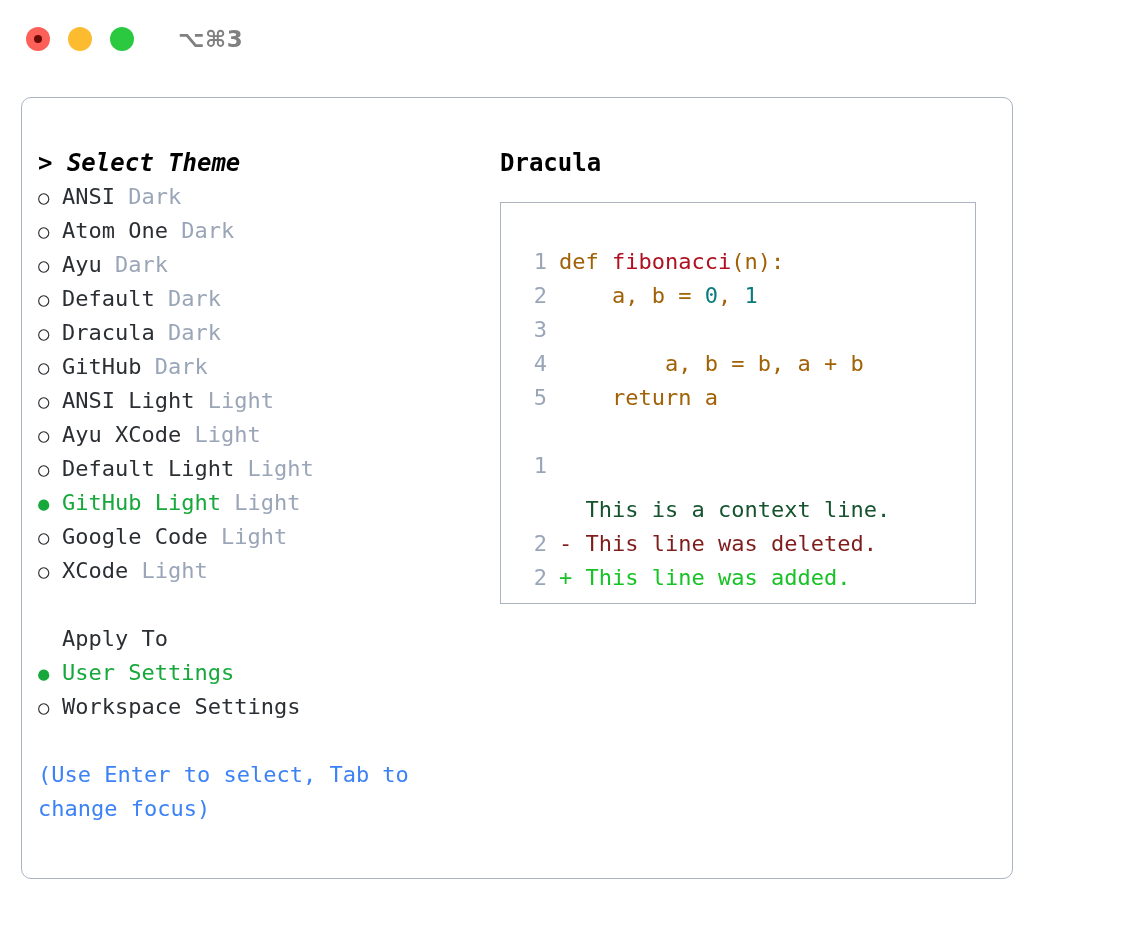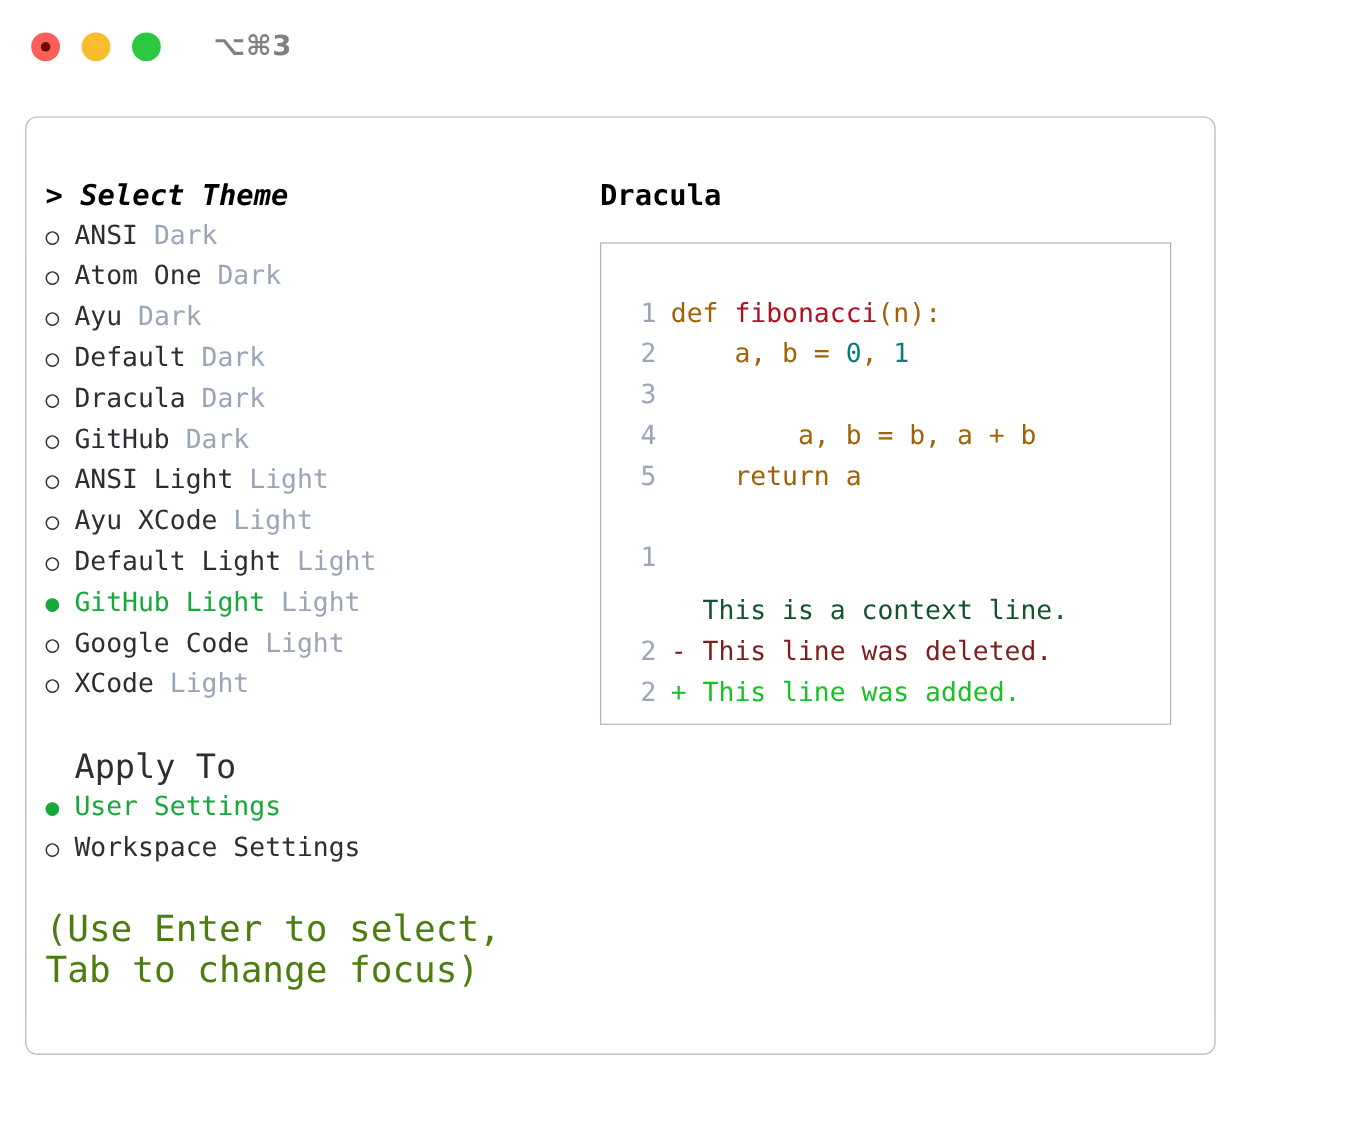--- a/index.html
+++ b/index.html
@@ -113,30 +113,30 @@
     text-align: left;
     line-height: 34px;
   }
   .opt.selected .bullet { color: #16a83a; }
   .opt-label { color: #2b2f33; }
   .opt.selected .opt-label { color: #16a83a; }
   .opt-tag { color: #9aa5b8; }
 
   .group-spacer { height: 34px; }
   .group-title {
-    font-size: 28px;
+    font-size: 22px;
     color: #2b2f33;
     line-height: 34px;
     padding-left: 24px;
     white-space: pre;
   }
   .hint {
     margin-top: 34px;
-    font-size: 30px;
-    color: #4d7c0f;
+    font-size: 22px;
+    color: #3b82f6;
     line-height: 34px;
     width: 410px;
   }
 
   
   .right-col {
     position: absolute;
     left: 478px;
     top: 48px;
     width: 490px;

